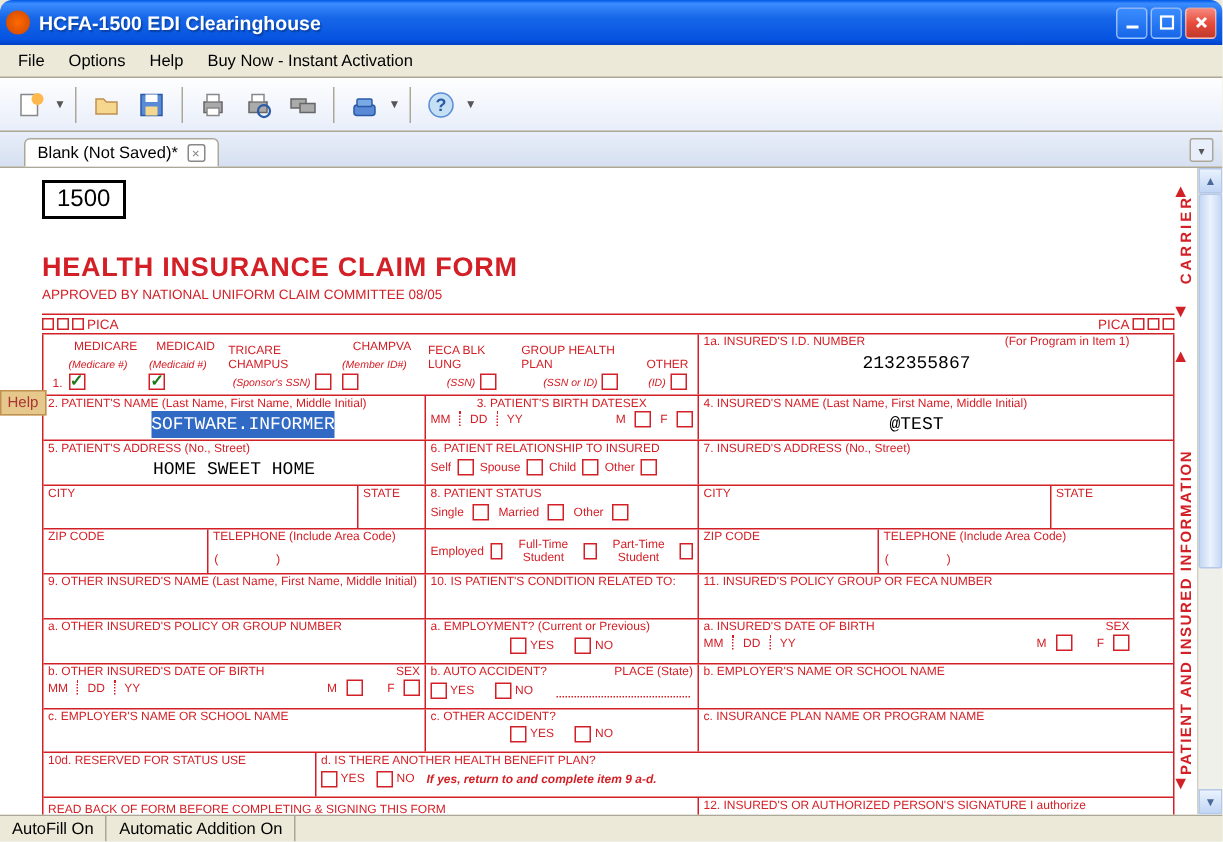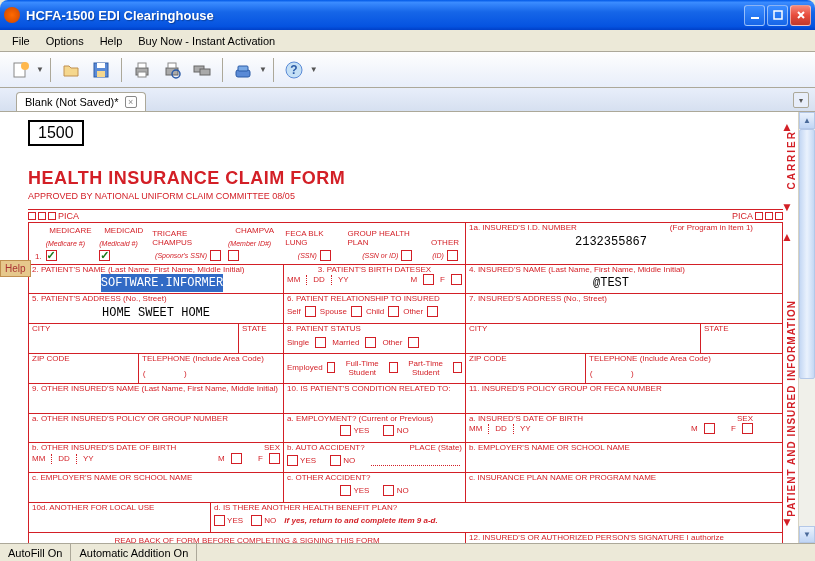--- a/index.html
+++ b/index.html
@@ -65,21 +65,21 @@
 .ins-item .sub { color: #d31f26; font-size: 7px; font-style: italic; }
 
 .statusbar { height: 18px; background: #ece9d8; border-top: 1px solid #aca899; display: flex; align-items: center; font-size: 11px; }
 .status-cell { padding: 0 8px; border-right: 1px solid #aca899; height: 100%; display: flex; align-items: center; }
 
 .scrollbar-v { position: absolute; right: 0; top: 0; bottom: 0; width: 17px; background: #f0f0ea; border-left: 1px solid #d6d2c2; }
 .sb-btn { height: 17px; background: linear-gradient(to bottom, #eaf2fd, #c1d6f5); border: 1px solid #b4c8e8; display: flex; align-items: center; justify-content: center; font-size: 8px; color: #4a6a9a; }
 .sb-thumb { position: absolute; top: 17px; left: 0; right: 0; height: 250px; background: linear-gradient(to right, #c5d8f4, #eaf2fd, #c5d8f4); border: 1px solid #b4c8e8; border-radius: 2px; }
 .sb-btn.bottom { position: absolute; bottom: 0; left: 0; right: 0; }
 
-.backtext { color: #d31f26; font-size: 8px; text-align: center; padding-top: 2px; }
+.backtext { color: #d31f26; font-size: 8px; padding-top: 2px; }
 
 svg { display: block; }
 </style>
 </head>
 <body>
 
 <div class="window">
   <div class="titlebar">
     <div class="titlebar-icon"></div>
     <div class="titlebar-text">HCFA-1500 EDI Clearinghouse</div>
@@ -453,21 +453,21 @@
             </div>
           </div>
           <div class="cell" style="width:290px">
               <div class="cell-label">c. INSURANCE PLAN NAME OR PROGRAM NAME</div>
               <div class="cell-value">&nbsp;</div>
             </div>
         </div>
 
         <div class="row">
           <div class="cell" style="width:182px">
-              <div class="cell-label">10d. ANOTHER FOR LOCAL USE</div>
+              <div class="cell-label">10d. RESERVED FOR STATUS USE</div>
               <div class="cell-value">&nbsp;</div>
             </div>
           <div class="cell" style="width:290px">
             <div class="cell-label">d. IS THERE ANOTHER HEALTH BENEFIT PLAN?</div>
             <div style="display:flex;gap:8px;font-size:8px;color:#d31f26;padding:2px 0;align-items:center">
               <span><span class="ck"></span> <span>YES</span></span>
               <span><span class="ck"></span> <span>NO</span></span>
               <span style="font-style:italic"><b>If yes, return to and complete item 9 a-d.</b></span>
             </div>
           </div>

